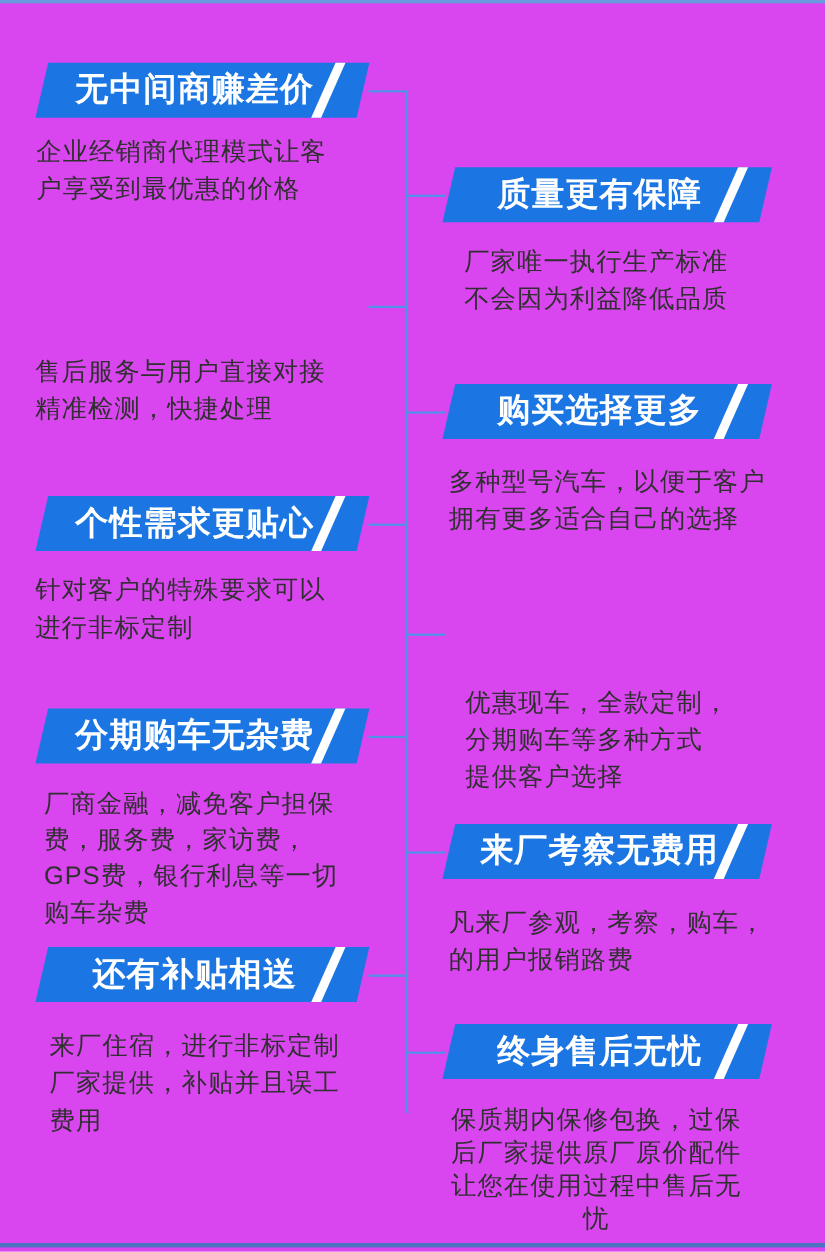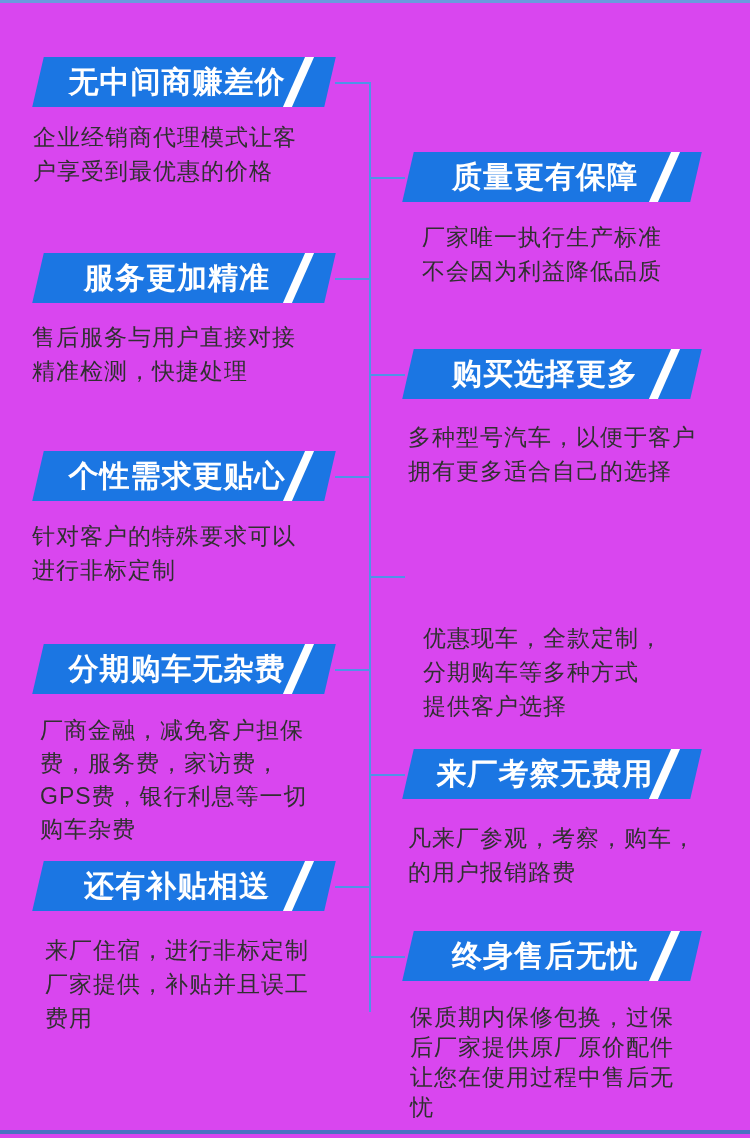--- a/index.html
+++ b/index.html
@@ -79,21 +79,21 @@
   }
   .body-text {
     position: absolute;
     font-size: 23px;
     line-height: 34px;
     letter-spacing: 1px;
     color: var(--text, #303030);
     white-space: pre-line;
   }
   .body-text.lh33 { line-height: 33px; }
-  .body-text.lh30 { line-height: 30px; }
+  .body-text.lh30 { line-height: 30px; text-align: center; }
 </style>
 </head>
 <body>
 
 <div class="canvas">
 
   <div class="border-line top"></div>
   <div class="border-line bottom"></div>
 
   <div class="spine"></div>
@@ -105,24 +105,20 @@
   <div class="connector from-left" style="top:476px"></div>
   <div class="connector to-right" style="top:576px"></div>
   <div class="connector from-left" style="top:669px"></div>
   <div class="connector to-right" style="top:774px"></div>
   <div class="connector from-left" style="top:886px"></div>
   <div class="connector to-right" style="top:956px"></div>
 
   <div class="hdr left" style="top:57px">
     <div class="hdr-bg"></div>
     <span class="hdr-label">无中间商赚差价</span>
-  </div>
-  <div class="hdr left" style="top:253px">
-    <div class="hdr-bg"></div>
-    <span class="hdr-label">服务更加精准</span>
   </div>
   <div class="hdr left" style="top:451px">
     <div class="hdr-bg"></div>
     <span class="hdr-label">个性需求更贴心</span>
   </div>
   <div class="hdr left" style="top:644px">
     <div class="hdr-bg"></div>
     <span class="hdr-label">分期购车无杂费</span>
   </div>
   <div class="hdr left" style="top:861px">

